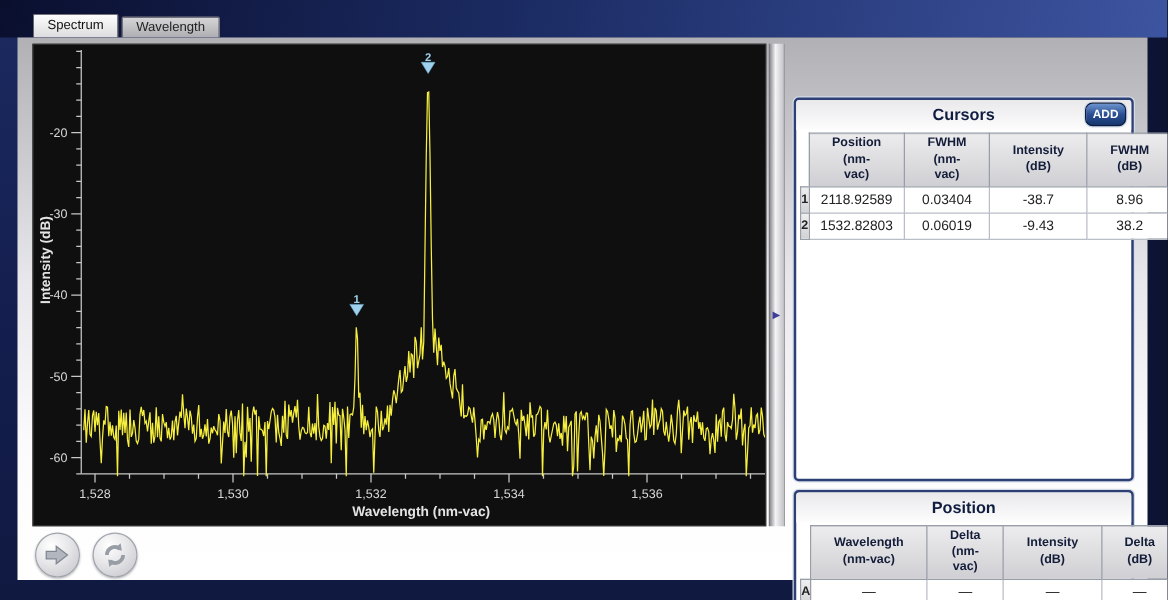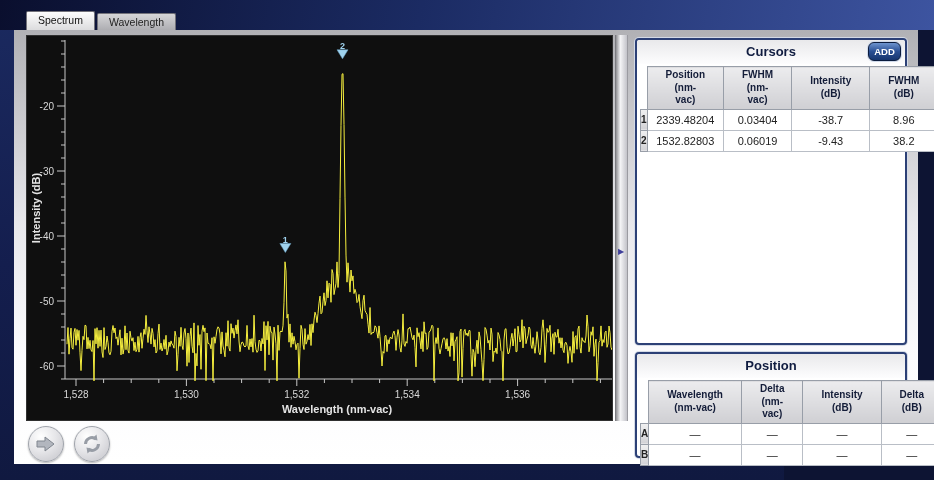--- a/index.html
+++ b/index.html
@@ -33,21 +33,21 @@
     display:flex; align-items:center; justify-content:center; cursor:pointer; }
 
   
   .splitter { position:absolute; left:601px; top:5px; width:13px; height:386px;
     background:linear-gradient(to right,#8f8f93,#f4f4f6 40%,#c3c3c9);
     border-left:1px solid #7b7b80; border-right:1px solid #9b9ba1; }
   .splitter .arrow { position:absolute; left:2px; top:212px; font-size:8px; color:#3f3f9a; cursor:pointer; }
 
   
   .panel { position:absolute; left:621px; width:272px; background:#ffffff;
-    border:2px solid #2c4076; border-radius:4px; box-shadow:0 0 0 1px #d4dae6; }
+    border:2px solid #2c4076; border-radius:4px; box-shadow:0 0 0 1px #d4dae6;margin-top:40px; }
   .panel.cursors { top:8px; height:307px; }
   .panel.markers { top:322px; height:106px; }
   .panel-title { position:relative; height:24px; text-align:center;
     background:linear-gradient(#e9e9eb,#fdfdfe); border-radius:3px 3px 0 0;
     font-size:13px; font-weight:bold; color:#101c40; line-height:24px; }
 
   .addbtn { position:absolute; top:2px; right:4px; width:33px; height:19px;
     background:linear-gradient(#6d94cf,#2a4f93 50%,#16356e);
     border:1px solid #0b1c3e; border-radius:6px; box-shadow:0 0 0 1px #cfd9ea;
     color:#fff; font-weight:bold; font-size:9.5px; font-family:"Liberation Sans",sans-serif; cursor:pointer; }
@@ -215,21 +215,21 @@
             <th class="colhead">
               <span>FWHM</span>
                 <span>(dB)</span>
               </th>
             <th class="xhead"></th>
           </tr>
         </thead>
         <tbody>
           <tr>
             <th class="rowhead">1</th>
-            <td>2339.48204</td>
+            <td>2118.92589</td>
             <td>0.03404</td>
             <td>-38.7</td>
             <td>8.96</td>
             <td class="xcell"><button class="xbtn">X</button></td>
           </tr>
           <tr>
             <th class="rowhead">2</th>
             <td>1532.82803</td>
             <td>0.06019</td>
             <td>-9.43</td>

